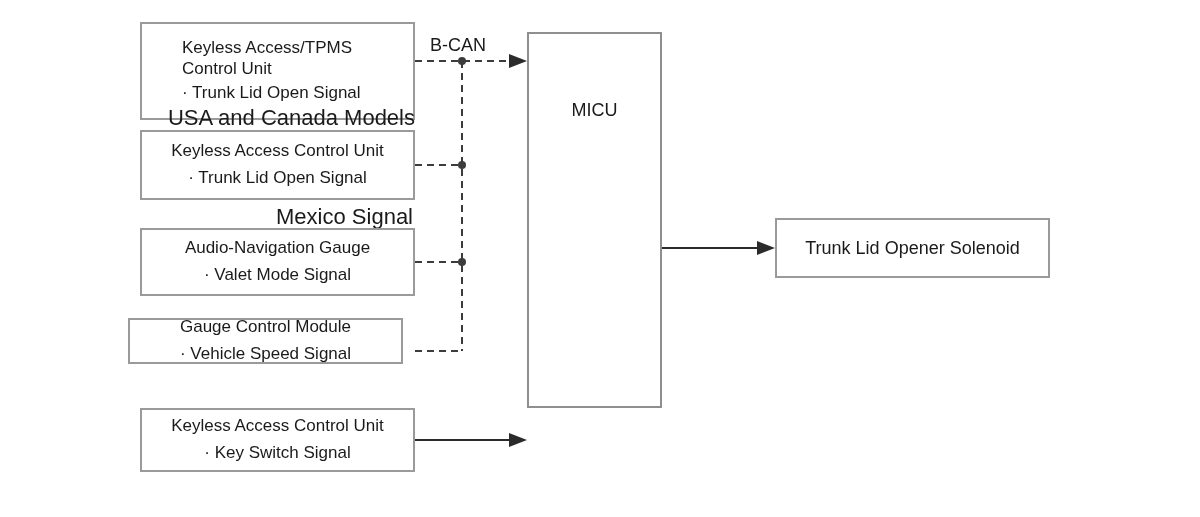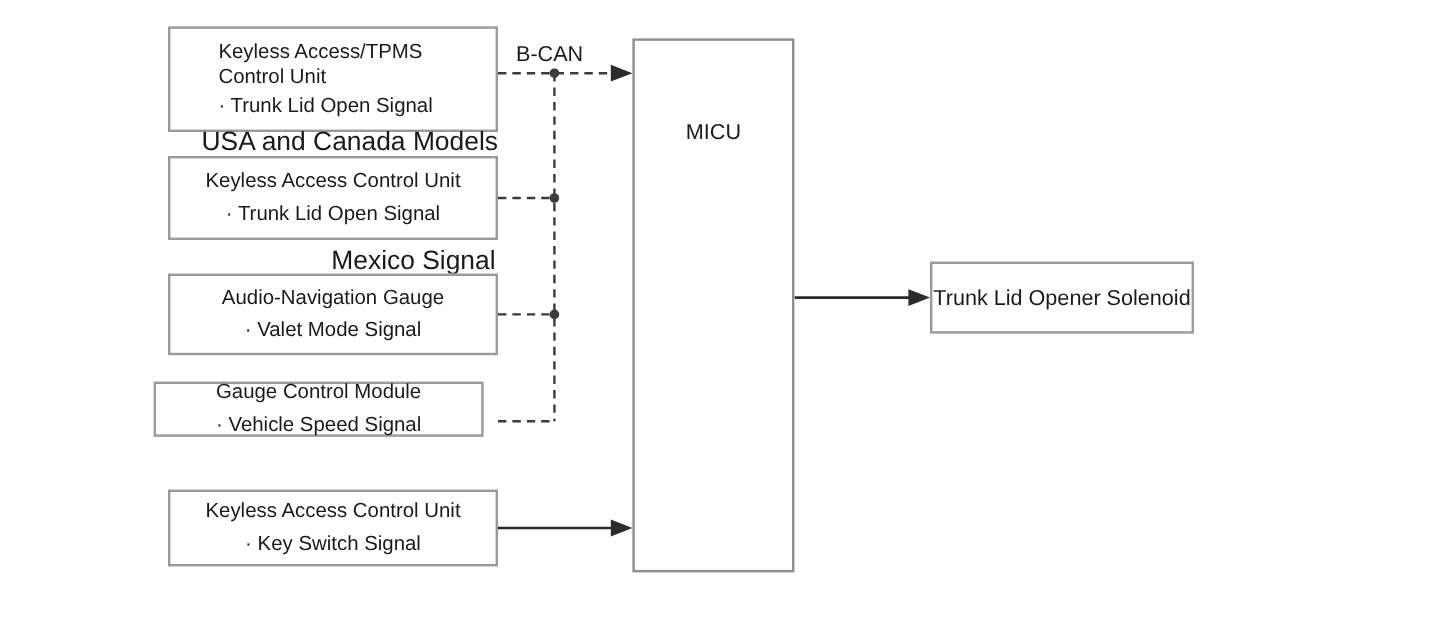--- a/index.html
+++ b/index.html
@@ -99,21 +99,21 @@
     <g>
       <path class="solid" d="M415 440 H512"></path>
       <path class="solid" d="M662 248 H760"></path>
     </g>
 
     <polygon points="527,61 509,54 509,68"></polygon>
     <polygon points="527,440 509,433 509,447"></polygon>
     <polygon points="775,248 757,241 757,255"></polygon>
   </svg>
 
-  <div class="box src-box left-align" style="left:140px; top:22px; width:275px; height:88px;">
+  <div class="box src-box left-align" style="left:140px; top:22px; width:275px; height:98px;">
     <div class="title">Keyless Access/TPMS Control Unit</div>
     <div class="signal">· Trunk Lid Open Signal</div>
   </div>
   <div class="note" style="left:140px; top:105px; width:275px;">USA and Canada Models</div>
 
   <div class="box src-box" style="left:140px; top:130px; width:275px; height:70px;">
     <div class="title">Keyless Access Control Unit</div>
     <div class="signal">· Trunk Lid Open Signal</div>
   </div>
   <div class="note" style="left:140px; top:204px; width:273px;">Mexico Signal</div>
@@ -128,21 +128,21 @@
     <div class="signal">· Vehicle Speed Signal</div>
   </div>
 
   <div class="box src-box" style="left:140px; top:408px; width:275px; height:64px;">
     <div class="title">Keyless Access Control Unit</div>
     <div class="signal">· Key Switch Signal</div>
   </div>
 
   <div class="bus-label" style="left:430px; top:35px;">B-CAN</div>
 
-  <div class="box micu-box" style="left:527px; top:32px; width:135px; height:445px;">
+  <div class="box micu-box" style="left:527px; top:32px; width:135px; height:376px;">
     <div class="micu-label">MICU</div>
   </div>
 
-  <div class="box out-box" style="left:775px; top:218px; width:220px; height:60px;">
+  <div class="box out-box" style="left:775px; top:218px; width:275px; height:60px;">
     <div>Trunk Lid Opener Solenoid</div>
   </div>
 
 </div>
 
 </body></html>

